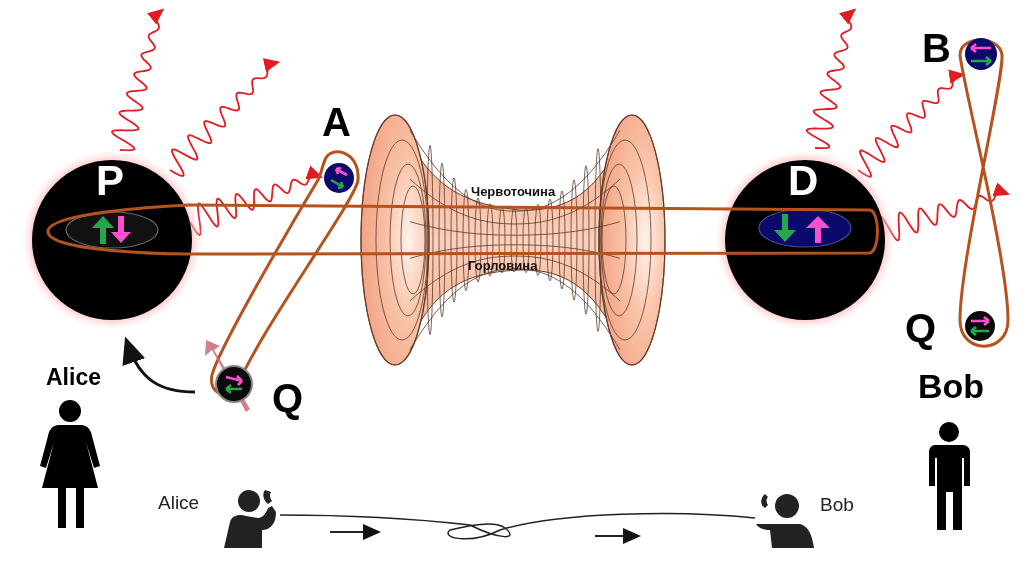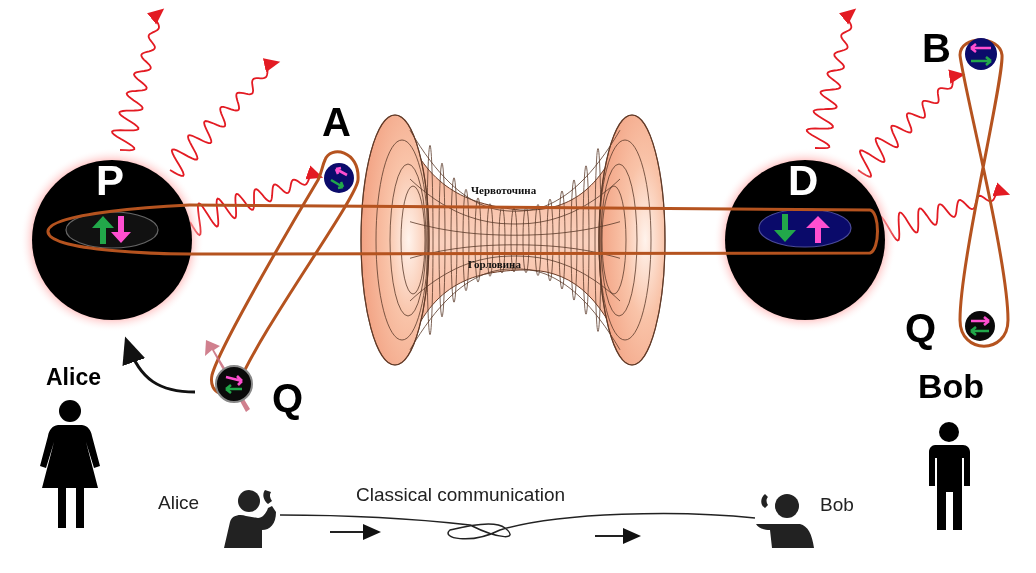--- a/index.html
+++ b/index.html
@@ -3,21 +3,21 @@
 <meta charset="utf-8">
 <style>
   html, body { margin:0; padding:0; background:#ffffff; }
   body { width:1036px; height:573px; position:relative; overflow:hidden; font-family:"Liberation Sans", sans-serif; }
   #stage { position:absolute; left:0; top:0; width:1036px; height:573px; }
   .lbl { position:absolute; font-family:"Liberation Sans", sans-serif; color:#000; white-space:nowrap; }
   .big { font-weight:bold; font-size:40px; line-height:1; }
   .bh-letter { font-weight:bold; font-size:42px; color:#fff; line-height:1; }
   .name { font-weight:bold; font-size:23px; }
   .name-bob { font-weight:bold; font-size:34px; }
-  .small-cyr { font-family:Liberation Serif, serif; font-weight:bold; font-size:11px; color:#111; }
+  .small-cyr { font-family:Liberation Sans, sans-serif; font-weight:bold; font-size:13px; color:#111; }
   .comm { font-size:19px; color:#222; }
 </style>
 </head>
 <body>
 
 <div id="stage">
 <svg width="1036" height="573" viewBox="0 0 1036 573" xmlns="http://www.w3.org/2000/svg">
   <defs>
     <radialGradient id="glow" cx="50%" cy="50%" r="50%">
       <stop offset="82%" stop-color="#ff9a9a" stop-opacity="0.9"></stop>
@@ -162,16 +162,15 @@
   <span class="lbl bh-letter" style="left:96px; top:160px;">P</span>
   <span class="lbl bh-letter" style="left:788px; top:160px;">D</span>
   <span class="lbl big" style="left:322px; top:102px;">A</span>
   <span class="lbl big" style="left:922px; top:28px;">B</span>
   <span class="lbl big" style="left:272px; top:378px;">Q</span>
   <span class="lbl big" style="left:905px; top:308px;">Q</span>
   <span class="lbl small-cyr" style="left:471px; top:184px;">Червоточина</span>
   <span class="lbl small-cyr" style="left:468px; top:258px;">Горловина</span>
   <span class="lbl name" style="left:46px; top:364px;">Alice</span>
   <span class="lbl name-bob" style="left:918px; top:367px;">Bob</span>
-  <span class="lbl comm" style="left:356px; top:484px;">Classical communication</span>
   <span class="lbl comm" style="left:158px; top:492px;">Alice</span>
   <span class="lbl comm" style="left:820px; top:494px;">Bob</span>
 </div>
 
 </body></html>

